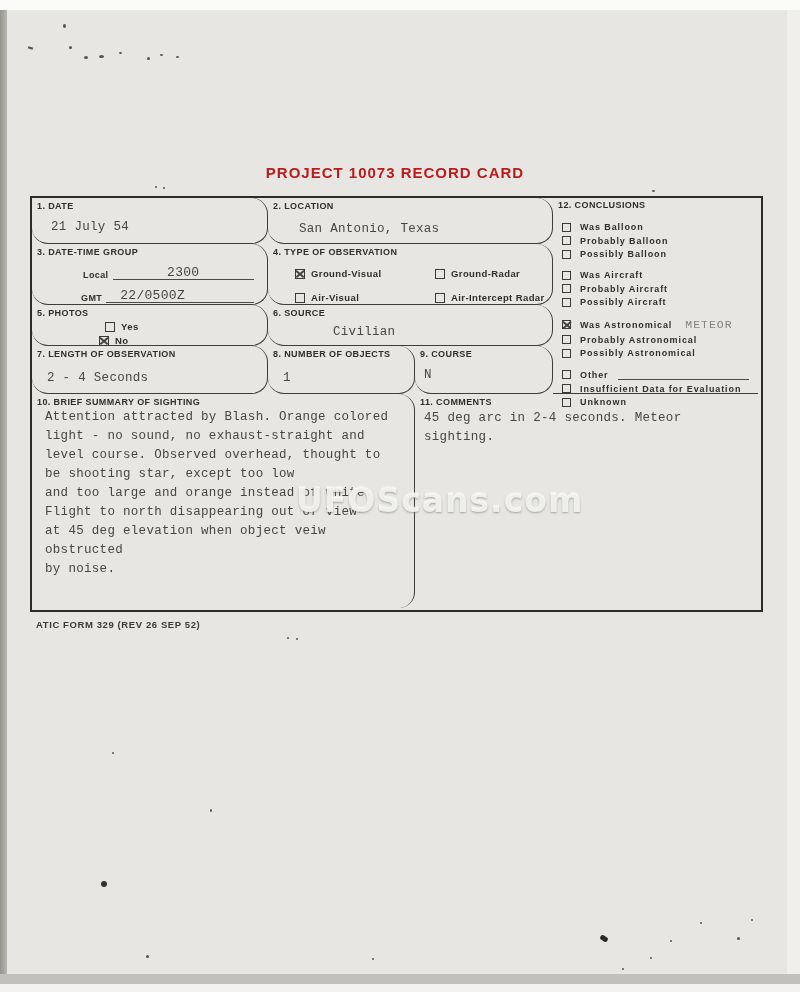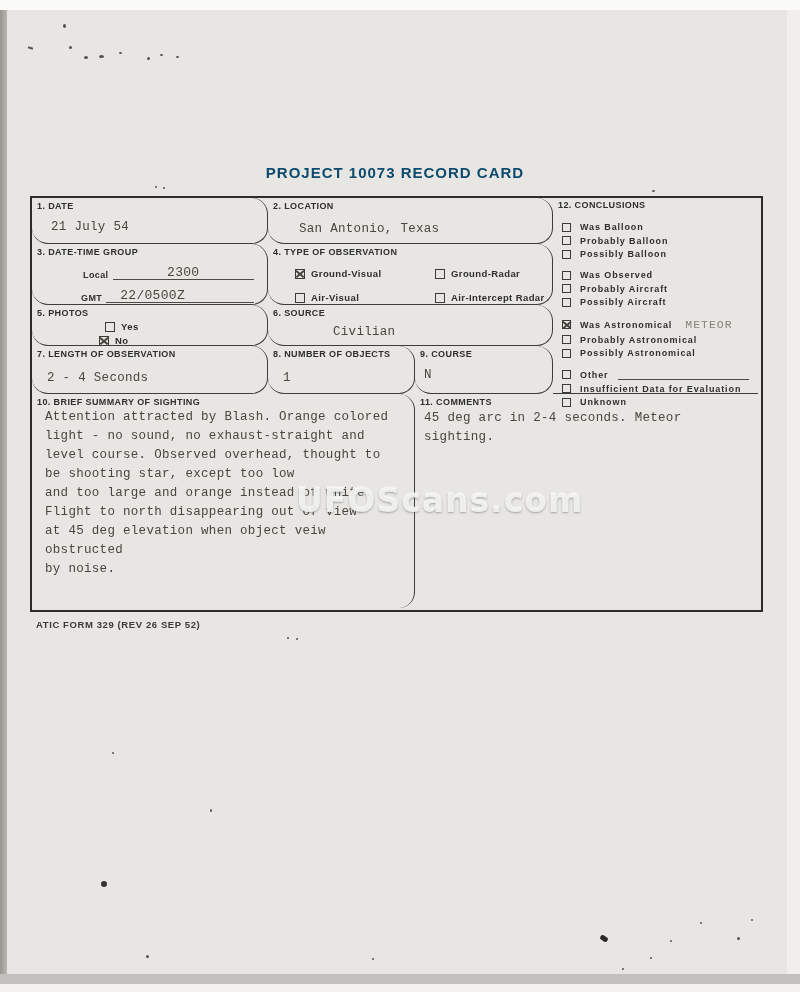--- a/index.html
+++ b/index.html
@@ -10,21 +10,21 @@
   }
   
   .edge-top{position:absolute;left:0;top:0;width:800px;height:10px;background:#fbfbfa;}
   .edge-left{position:absolute;left:0;top:10px;width:7px;height:982px;background:linear-gradient(to right,#96948f,#bab8b3);}
   .edge-bottom{position:absolute;left:0;top:974px;width:800px;height:10px;background:#c2c0bc;}
   .edge-bottom2{position:absolute;left:0;top:984px;width:800px;height:8px;background:#f3f2f0;}
   .edge-right{position:absolute;left:787px;top:10px;width:13px;height:964px;background:#f0efec;}
 
   .doc-title{
     position:absolute;left:30px;top:164px;width:730px;text-align:center;
-    font-size:15px;font-weight:bold;letter-spacing:1px;color:#0c4a6e;
+    font-size:15px;font-weight:bold;letter-spacing:1px;color:#b91c1c;
   }
   .card{
     position:absolute;left:30px;top:196px;width:729px;height:412px;
     border:2px solid #2c2c2a;
   }
   .cell{position:absolute;box-sizing:border-box;padding:3px 5px;}
   .br{border-right:1px solid #3d3d3a;border-radius:16px;}
   .bb{border-bottom:1px solid #3d3d3a;}
   .plabel{
     font-size:9px;font-weight:bold;letter-spacing:.4px;color:#2e2e2c;
@@ -220,21 +220,21 @@
         <span class="cb small"></span>
         <span class="clabel">Probably Balloon</span>
       </div>
       <div class="crow">
         <span class="cb small"></span>
         <span class="clabel">Possibly Balloon</span>
       </div>
 
       <div class="crow gap">
         <span class="cb small"></span>
-        <span class="clabel">Was Observed</span>
+        <span class="clabel">Was Aircraft</span>
       </div>
       <div class="crow">
         <span class="cb small"></span>
         <span class="clabel">Probably Aircraft</span>
       </div>
       <div class="crow">
         <span class="cb small"></span>
         <span class="clabel">Possibly Aircraft</span>
       </div>
 

